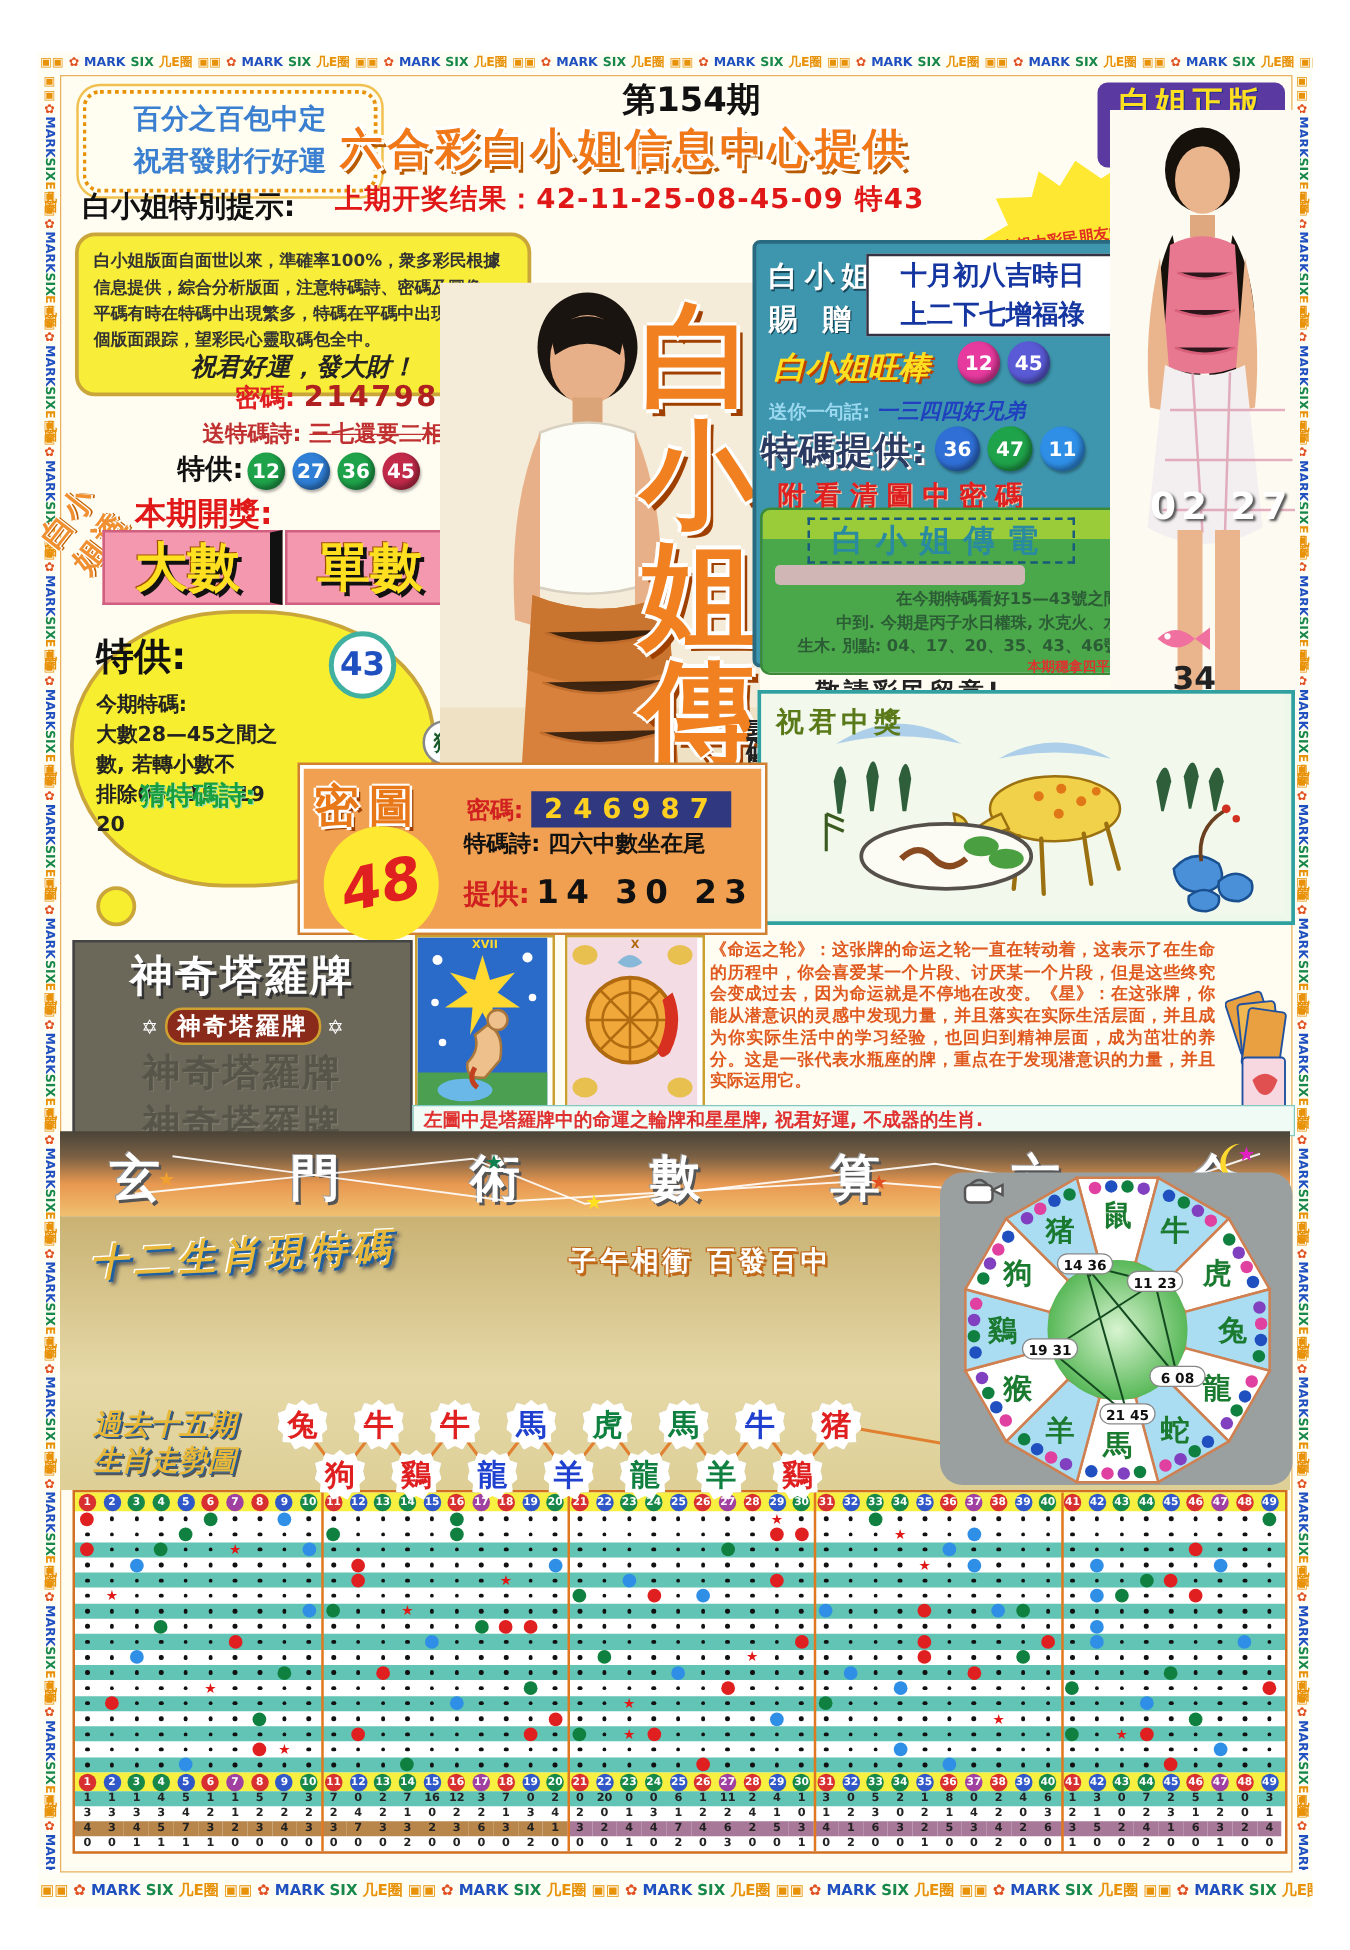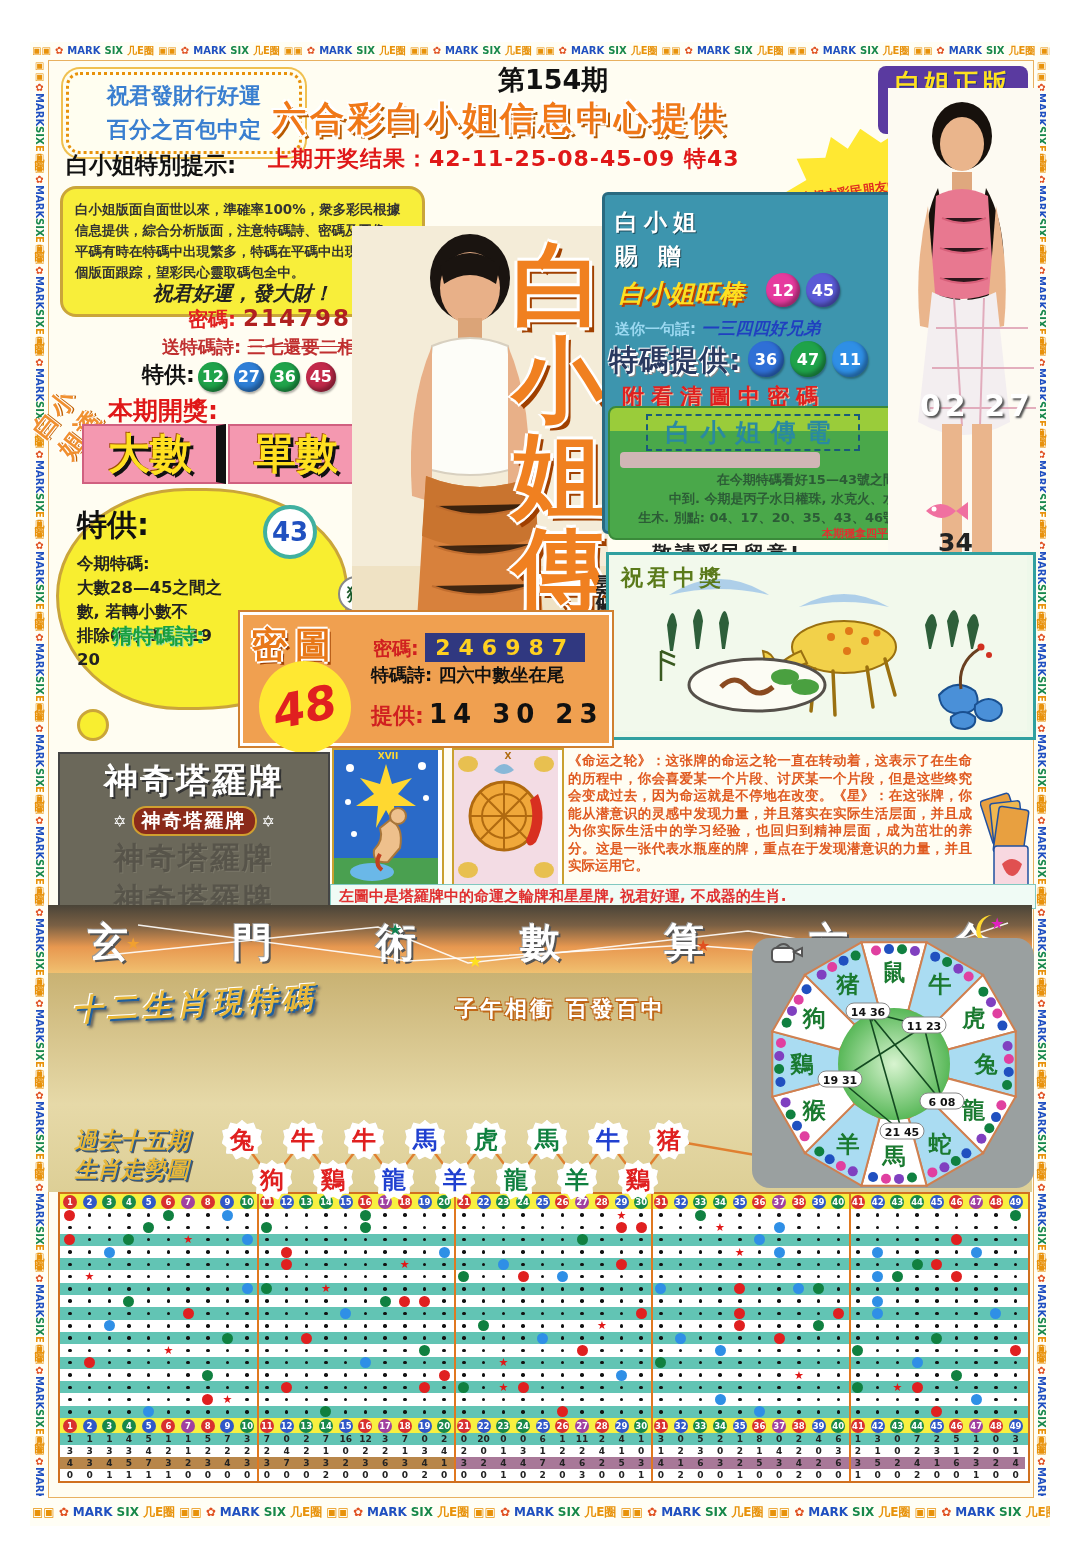--- a/index.html
+++ b/index.html
@@ -91,22 +91,22 @@
 <div id="page">
 
   <div class="frame abs" id="fr-top" style="left:30px;top:42px;width:1020px;height:18px;"><b class="u1">▣▣</b><b class="u2">✿</b><b class="u3">MARK</b><b class="u4">SIX</b><b class="u5">几E圈</b><b class="u1">▣▣</b><b class="u2">✿</b><b class="u3">MARK</b><b class="u4">SIX</b><b class="u5">几E圈</b><b class="u1">▣▣</b><b class="u2">✿</b><b class="u3">MARK</b><b class="u4">SIX</b><b class="u5">几E圈</b><b class="u1">▣▣</b><b class="u2">✿</b><b class="u3">MARK</b><b class="u4">SIX</b><b class="u5">几E圈</b><b class="u1">▣▣</b><b class="u2">✿</b><b class="u3">MARK</b><b class="u4">SIX</b><b class="u5">几E圈</b><b class="u1">▣▣</b><b class="u2">✿</b><b class="u3">MARK</b><b class="u4">SIX</b><b class="u5">几E圈</b><b class="u1">▣▣</b><b class="u2">✿</b><b class="u3">MARK</b><b class="u4">SIX</b><b class="u5">几E圈</b><b class="u1">▣▣</b><b class="u2">✿</b><b class="u3">MARK</b><b class="u4">SIX</b><b class="u5">几E圈</b><b class="u1">▣▣</b></div>
   <div class="frame abs" id="fr-left" style="left:30px;top:60px;width:18px;height:1436px;writing-mode:vertical-rl;line-height:18px;"><b class="u1">▣▣</b><b class="u2">✿</b><b class="u3">MARK</b><b class="u4">SIX</b><b class="u5">几E圈</b><b class="u1">▣▣</b><b class="u2">✿</b><b class="u3">MARK</b><b class="u4">SIX</b><b class="u5">几E圈</b><b class="u1">▣▣</b><b class="u2">✿</b><b class="u3">MARK</b><b class="u4">SIX</b><b class="u5">几E圈</b><b class="u1">▣▣</b><b class="u2">✿</b><b class="u3">MARK</b><b class="u4">SIX</b><b class="u5">几E圈</b><b class="u1">▣▣</b><b class="u2">✿</b><b class="u3">MARK</b><b class="u4">SIX</b><b class="u5">几E圈</b><b class="u1">▣▣</b><b class="u2">✿</b><b class="u3">MARK</b><b class="u4">SIX</b><b class="u5">几E圈</b><b class="u1">▣▣</b><b class="u2">✿</b><b class="u3">MARK</b><b class="u4">SIX</b><b class="u5">几E圈</b><b class="u1">▣▣</b><b class="u2">✿</b><b class="u3">MARK</b><b class="u4">SIX</b><b class="u5">几E圈</b><b class="u1">▣▣</b><b class="u2">✿</b><b class="u3">MARK</b><b class="u4">SIX</b><b class="u5">几E圈</b><b class="u1">▣▣</b><b class="u2">✿</b><b class="u3">MARK</b><b class="u4">SIX</b><b class="u5">几E圈</b><b class="u1">▣▣</b><b class="u2">✿</b><b class="u3">MARK</b><b class="u4">SIX</b><b class="u5">几E圈</b><b class="u1">▣▣</b><b class="u2">✿</b><b class="u3">MARK</b><b class="u4">SIX</b><b class="u5">几E圈</b><b class="u1">▣▣</b><b class="u2">✿</b><b class="u3">MARK</b><b class="u4">SIX</b><b class="u5">几E圈</b><b class="u1">▣▣</b><b class="u2">✿</b><b class="u3">MARK</b><b class="u4">SIX</b><b class="u5">几E圈</b><b class="u1">▣▣</b><b class="u2">✿</b><b class="u3">MARK</b><b class="u4">SIX</b><b class="u5">几E圈</b><b class="u1">▣▣</b><b class="u2">✿</b><b class="u3">MARK</b></div>
   <div class="frame abs" id="fr-right" style="left:1032px;top:60px;width:18px;height:1436px;writing-mode:vertical-rl;line-height:18px;"><b class="u1">▣▣</b><b class="u2">✿</b><b class="u3">MARK</b><b class="u4">SIX</b><b class="u5">几E圈</b><b class="u1">▣▣</b><b class="u2">✿</b><b class="u3">MARK</b><b class="u4">SIX</b><b class="u5">几E圈</b><b class="u1">▣▣</b><b class="u2">✿</b><b class="u3">MARK</b><b class="u4">SIX</b><b class="u5">几E圈</b><b class="u1">▣▣</b><b class="u2">✿</b><b class="u3">MARK</b><b class="u4">SIX</b><b class="u5">几E圈</b><b class="u1">▣▣</b><b class="u2">✿</b><b class="u3">MARK</b><b class="u4">SIX</b><b class="u5">几E圈</b><b class="u1">▣▣</b><b class="u2">✿</b><b class="u3">MARK</b><b class="u4">SIX</b><b class="u5">几E圈</b><b class="u1">▣▣</b><b class="u2">✿</b><b class="u3">MARK</b><b class="u4">SIX</b><b class="u5">几E圈</b><b class="u1">▣▣</b><b class="u2">✿</b><b class="u3">MARK</b><b class="u4">SIX</b><b class="u5">几E圈</b><b class="u1">▣▣</b><b class="u2">✿</b><b class="u3">MARK</b><b class="u4">SIX</b><b class="u5">几E圈</b><b class="u1">▣▣</b><b class="u2">✿</b><b class="u3">MARK</b><b class="u4">SIX</b><b class="u5">几E圈</b><b class="u1">▣▣</b><b class="u2">✿</b><b class="u3">MARK</b><b class="u4">SIX</b><b class="u5">几E圈</b><b class="u1">▣▣</b><b class="u2">✿</b><b class="u3">MARK</b><b class="u4">SIX</b><b class="u5">几E圈</b><b class="u1">▣▣</b><b class="u2">✿</b><b class="u3">MARK</b><b class="u4">SIX</b><b class="u5">几E圈</b><b class="u1">▣▣</b><b class="u2">✿</b><b class="u3">MARK</b><b class="u4">SIX</b><b class="u5">几E圈</b><b class="u1">▣▣</b><b class="u2">✿</b><b class="u3">MARK</b><b class="u4">SIX</b><b class="u5">几E圈</b><b class="u1">▣▣</b><b class="u2">✿</b><b class="u3">MARK</b></div>
   <div class="frame abs mk" id="fr-bottom" style="left:30px;top:1498px;width:1020px;height:28px;line-height:28px;"><b class="u1">▣▣</b><b class="u2">✿</b><b class="u3">MARK</b><b class="u4">SIX</b><b class="u5">几E圈</b><b class="u1">▣▣</b><b class="u2">✿</b><b class="u3">MARK</b><b class="u4">SIX</b><b class="u5">几E圈</b><b class="u1">▣▣</b><b class="u2">✿</b><b class="u3">MARK</b><b class="u4">SIX</b><b class="u5">几E圈</b><b class="u1">▣▣</b><b class="u2">✿</b><b class="u3">MARK</b><b class="u4">SIX</b><b class="u5">几E圈</b><b class="u1">▣▣</b><b class="u2">✿</b><b class="u3">MARK</b><b class="u4">SIX</b><b class="u5">几E圈</b><b class="u1">▣▣</b><b class="u2">✿</b><b class="u3">MARK</b><b class="u4">SIX</b><b class="u5">几E圈</b><b class="u1">▣▣</b><b class="u2">✿</b><b class="u3">MARK</b><b class="u4">SIX</b><b class="u5">几E圈</b></div>
 
   <div class="content"></div>
 
   <div class="abs stamp" style="left:66px;top:72px;width:218px;">
+    <div>百分之百包中定</div>
     <div>祝君發財行好運</div>
-    <div>百分之百包中定</div>
   </div>
   <div class="abs issue" style="left:498px;top:62px;">第154期</div>
   <div class="abs mtitle" style="left:272px;top:96px;">六合彩白小姐信息中心提供</div>
   <div class="abs cright" style="left:878px;top:66px;width:150px;height:66px;padding-top:2px;">
     <div>白姐正版</div>
     <div>翻印必究</div>
   </div>
   <div class="abs resline" style="left:268px;top:144px;">上期开奖结果：42-11-25-08-45-09  特43</div>
   <div class="abs burst" style="left:786px;top:128px;width:140px;height:112px;">本報由彩民朋友的利益，特推出加强版!</div>
 
@@ -186,20 +186,24 @@
       <div>小</div>
       <div>姐</div>
       <div>傳</div>
       <div>密</div>
     </div>
   <div class="abs xunma" style="left:592px;top:558px;height:180px;">尋碼圖</div>
 
   <div class="abs tealbox" style="left:602px;top:192px;width:292px;height:336px;">
     <div class="abs cz" style="left:10px;top:10px;white-space:pre-line;">白小姐
 賜  贈</div>
+    <div class="abs giftbox" style="left:88px;top:8px;width:198px;">
+      <div>十月初八吉時日</div>
+      <div>上二下七增福祿</div>
+    </div>
     <div class="abs wang" style="left:14px;top:82px;">白小姐旺棒</div>
     <div class="abs" id="wang-balls" style="left:158px;top:78px;"><span class="ball" style="background: rgb(230, 58, 158); height: 34px; width: 34px;">12</span><span class="ball" style="background: rgb(90, 90, 214); height: 34px; width: 34px;">45</span></div>
     <div class="abs song" style="left:10px;top:122px;">
       <span>送你一句話:</span>
       <span style="color:#2040c0;font-size:17px;font-style:italic;">一三四四好兄弟</span>
     </div>
     <div class="abs temalbl" style="left:4px;top:146px;">特碼提供:</div>
     <div class="abs" id="tema-balls" style="left:140px;top:146px;"><span class="ball" style="background: rgb(47, 111, 214); height: 36px; width: 36px;">36</span><span class="ball" style="background: rgb(31, 163, 74); height: 36px; width: 36px;">47</span><span class="ball" style="background: rgb(47, 143, 230); height: 36px; width: 36px;">11</span></div>
   </div>
   <div class="abs fukan" style="left:622px;top:382px;">附看清圖中密碼</div>

